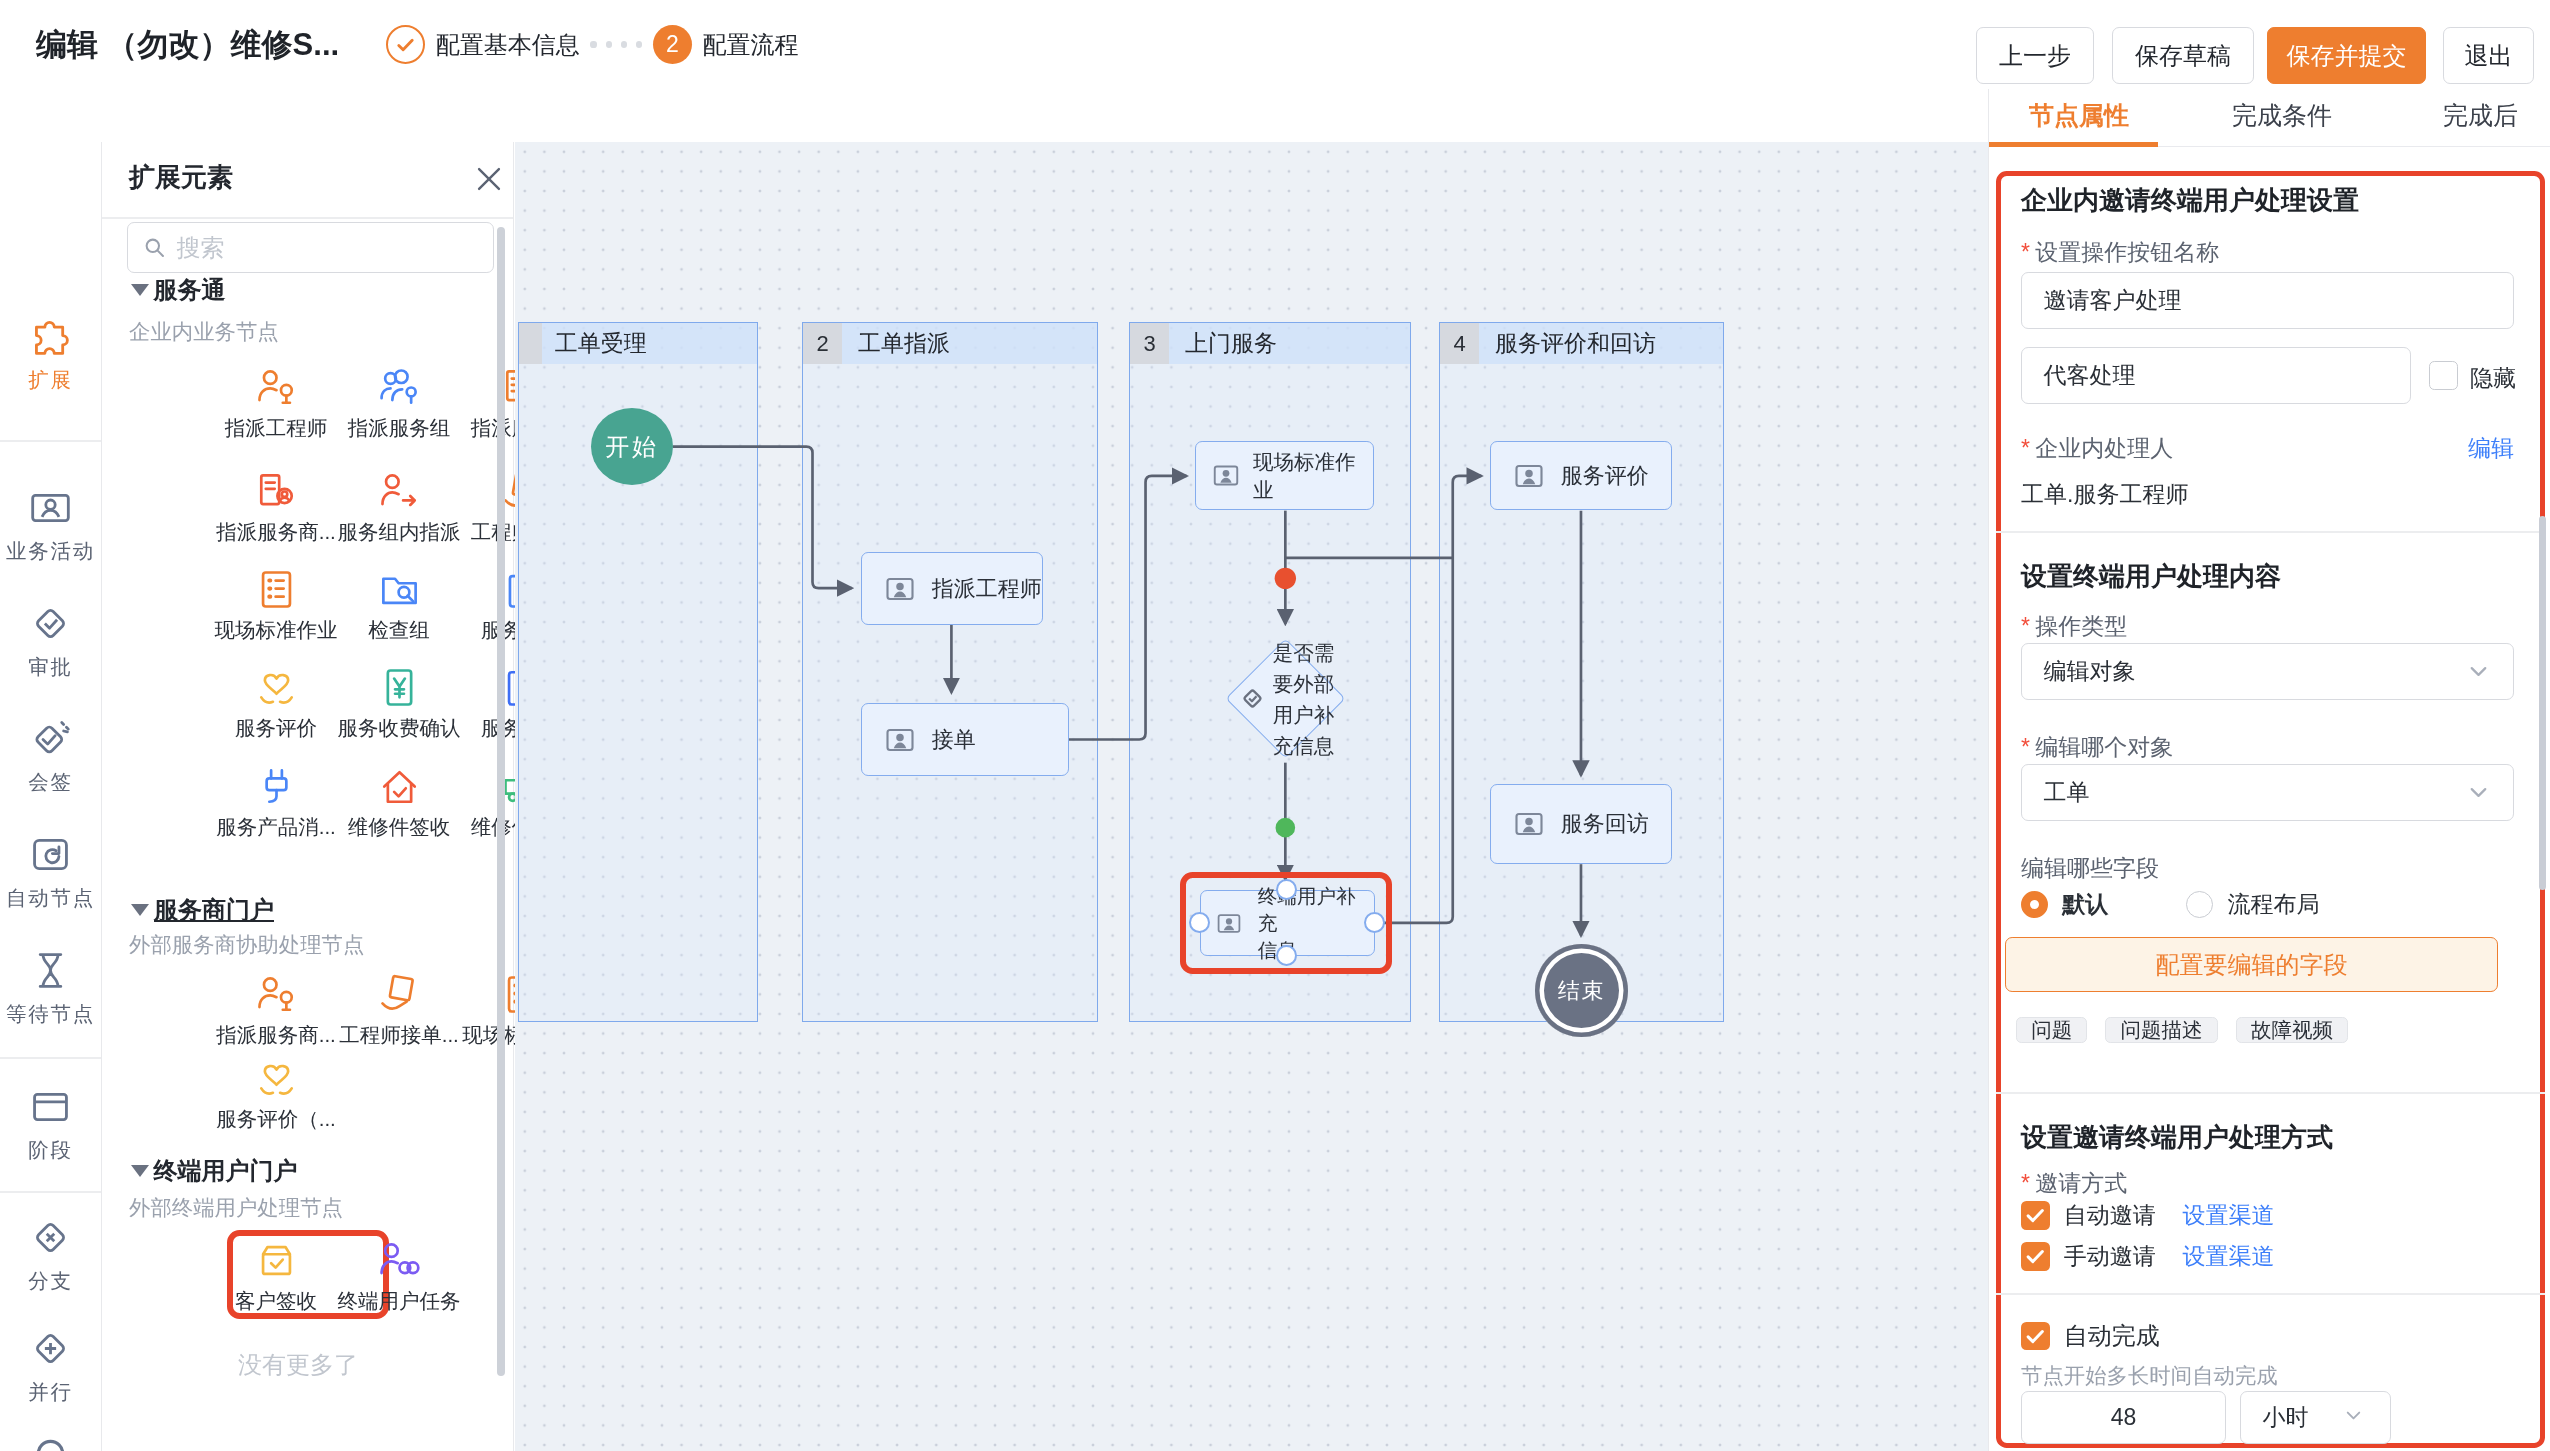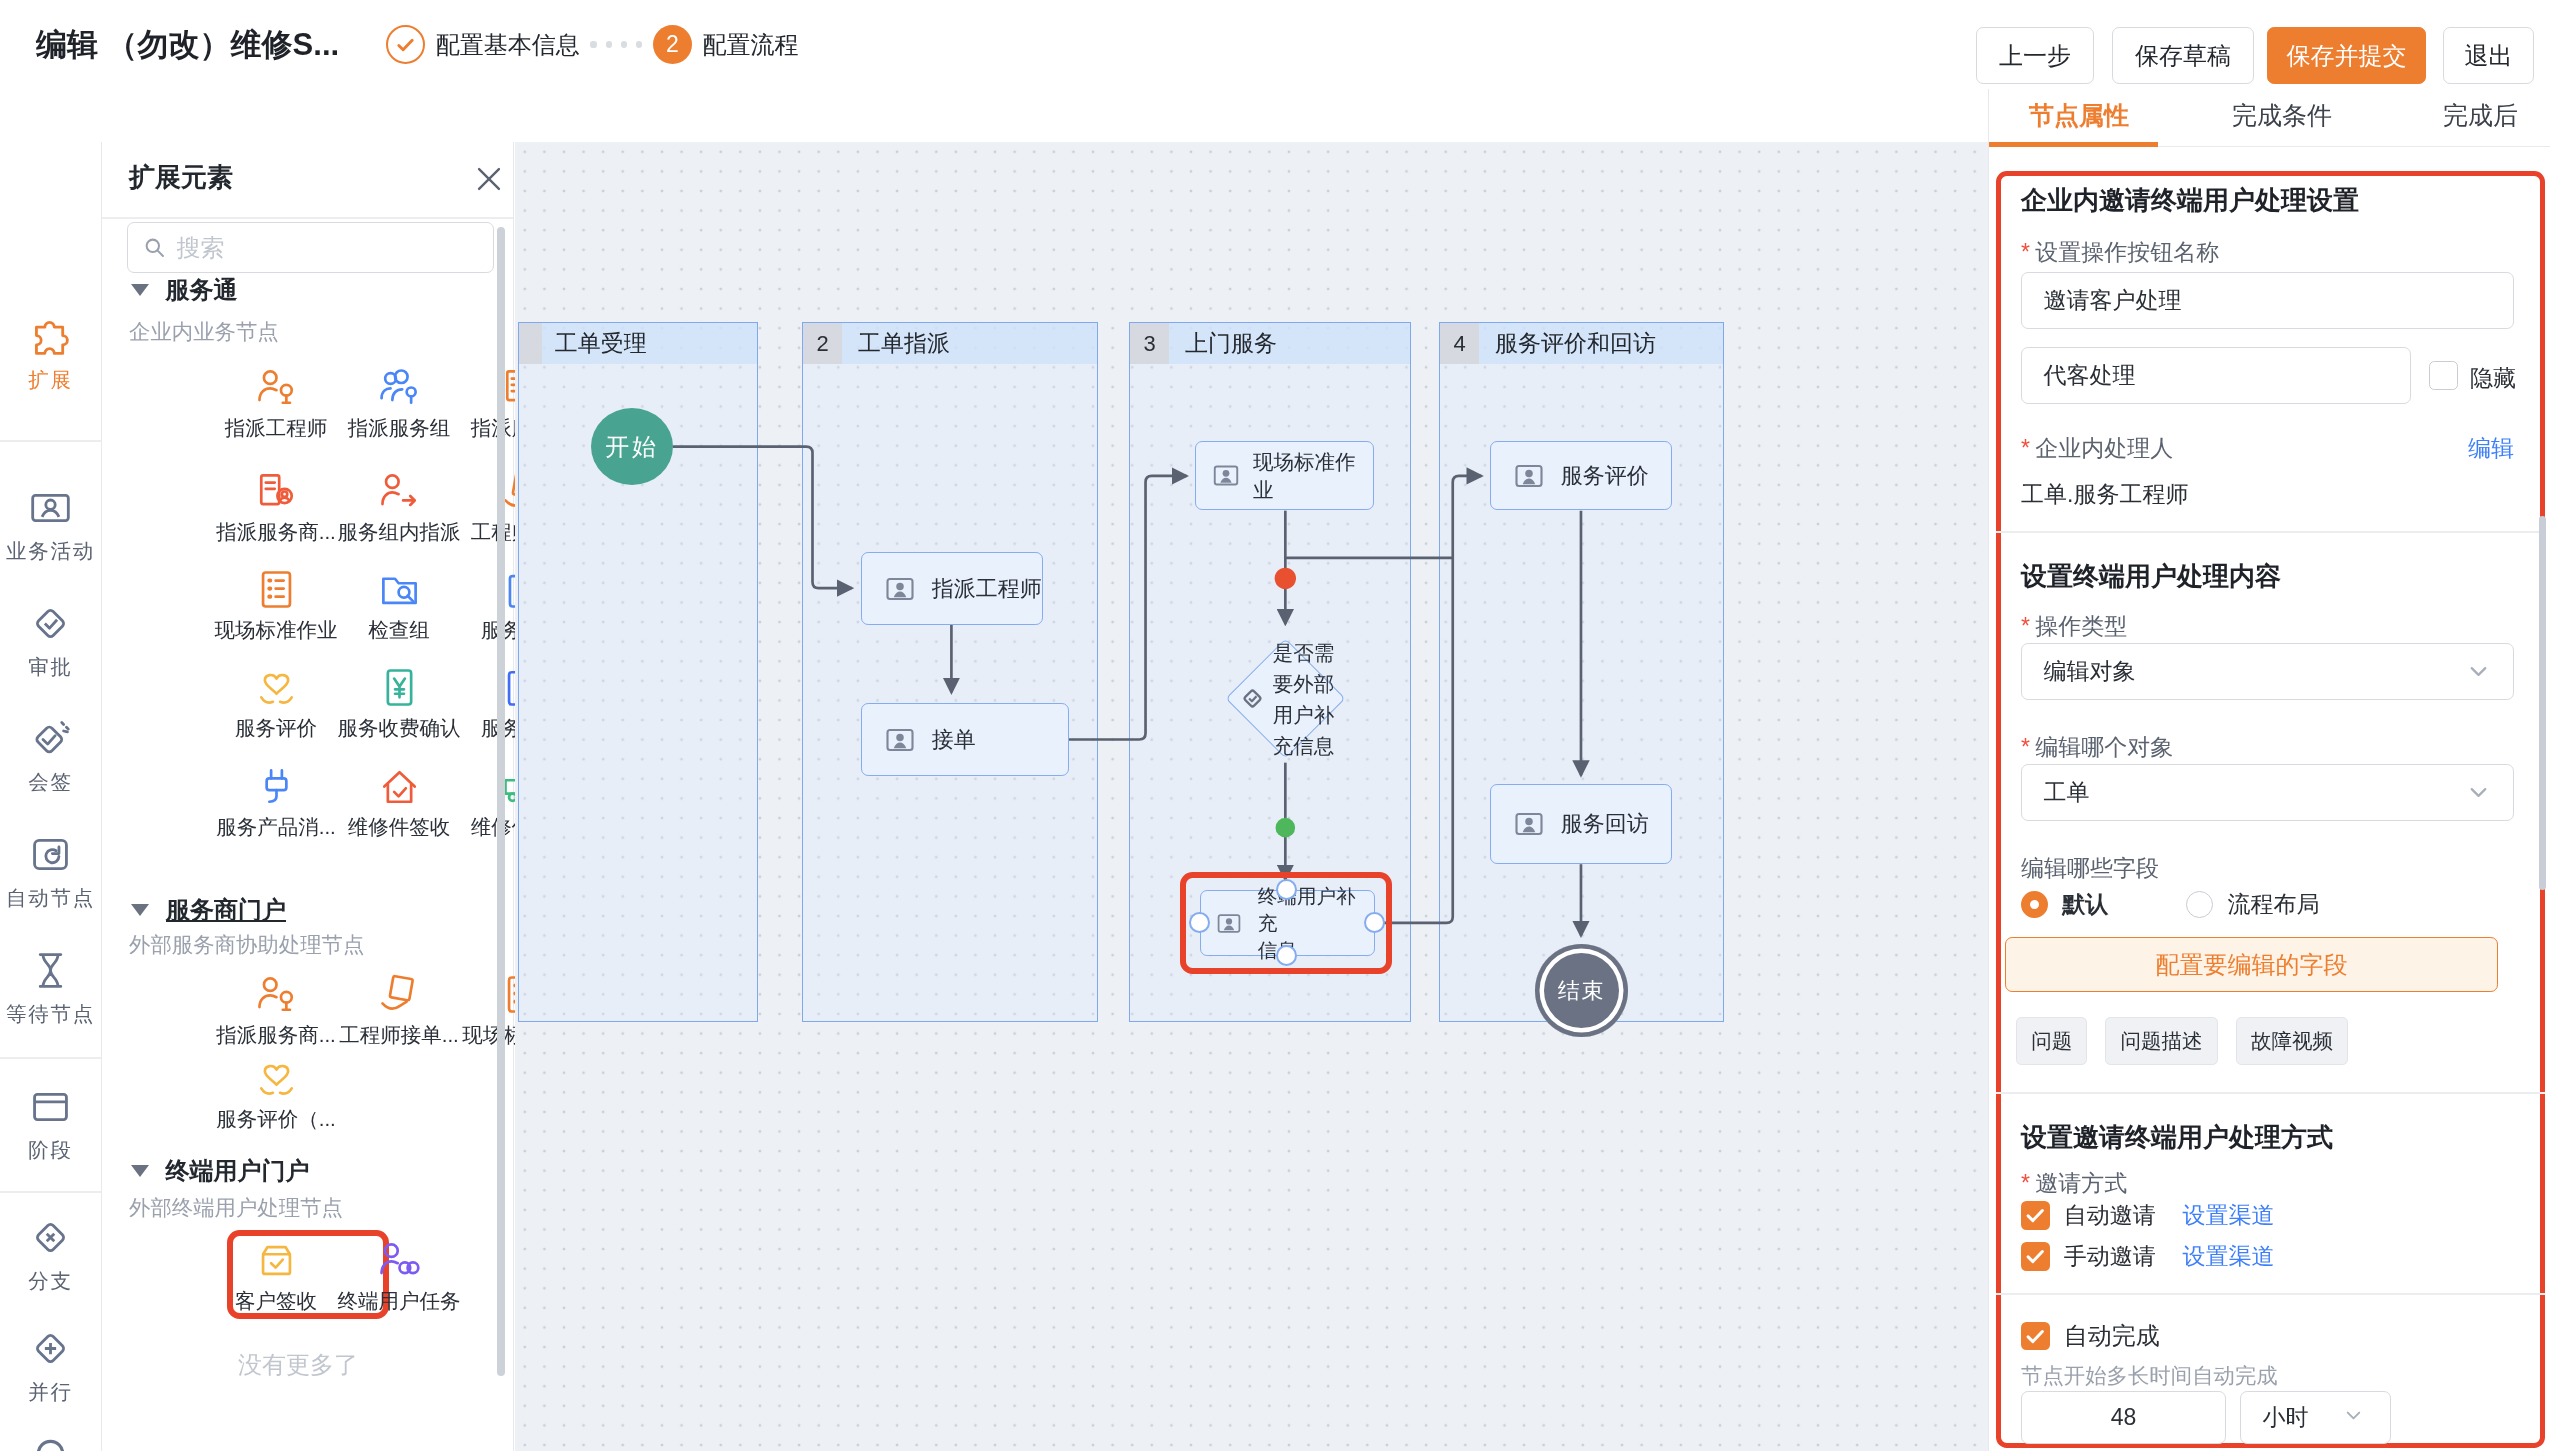--- a/index.html
+++ b/index.html
@@ -39,21 +39,21 @@
   .rail-item.active .rlb{color:var(--accent);}
   .rail-div{left:0;width:101px;height:1.8px;background:#ECEDEF;}
   
   .palette{left:102px;top:142px;width:412px;height:1309px;background:#fff;border-right:1.8px solid #E8E9EC;box-sizing:border-box;}
   .pal-title{left:27px;top:18px;font-size:26px;font-weight:bold;color:#23272E;}
   .pal-close{left:370px;top:19.6px;width:34px;height:34px;color:#5B6373;}
   .pal-hdiv{left:0;top:75px;width:411px;height:1.8px;background:#ECEDEF;}
   .search{left:25px;top:80px;width:367px;height:51px;border:1.8px solid #D8DADF;border-radius:7.1px;box-sizing:border-box;
           display:flex;align-items:center;padding:0 12.5px;gap:9px;color:#B9BEC7;}
   .search .ph{font-size:24px;color:#C1C6CE;}
-  .sec-head{display:flex;align-items:center;gap:17px;}
+  .sec-head{display:flex;align-items:center;gap:5px;}
   .sec-tri{width:0;height:0;border-left:9.8px solid transparent;border-right:9.8px solid transparent;border-top:12.5px solid #6A7180;}
   .sec-title{font-size:24px;font-weight:bold;color:#23272E;}
   .sec-cap{font-size:21.4px;color:#9AA1AD;}
   .pitem{width:134px;text-align:center;}
   .pitem .picon{display:inline-block;width:43px;height:43px;}
   .pitem .plb{display:block;font-size:20.5px;color:#2B3038;margin-top:1.8px;white-space:nowrap;}
   .no-more{left:0;top:1207px;width:392px;text-align:center;font-size:24px;color:#C1C6CE;}
   .pal-scroll{left:395px;top:85px;width:8px;height:1149px;background:#CDD1D8;border-radius:4.5px;}
   .hl-red{box-sizing:border-box;border:6.2px solid var(--hl);border-radius:12.5px;}
   
@@ -90,21 +90,21 @@
   .idiv{height:1.8px;background:#ECEDEF;}
   .cbx{width:28.5px;height:28.5px;border-radius:5.3px;box-sizing:border-box;}
   .cbx.on{background:var(--accent);color:#fff;}
   .cbx.off{border:1.8px solid #C9CCD2;background:#fff;}
   .radio{width:27px;height:27px;border-radius:50%;box-sizing:border-box;}
   .radio.on{border:9px solid var(--accent);background:#fff;}
   .radio.off{border:1.8px solid #C9CCD2;background:#fff;}
   .obtn{box-sizing:border-box;border:1.8px solid var(--accent);background:#FDF3E6;color:var(--accent);
         border-radius:7.1px;display:flex;align-items:center;justify-content:center;font-size:24px;}
   .tag{box-sizing:border-box;background:#F0F1F4;border:0.9px solid #E2E4E8;border-radius:5.3px;
-       font-size:20.5px;color:#2B3038;display:flex;align-items:center;justify-content:center;padding:0 14.2px;height:48px;}
+       font-size:20.5px;color:#2B3038;display:flex;align-items:center;justify-content:center;padding:0 14.2px;height:26px;}
   .ins-scroll{left:550px;top:427px;width:7.1px;height:374px;background:#C9CDD5;border-radius:3.6px;}
   .row{display:flex;align-items:center;}
 </style>
 </head>
 <body>
 
 <div class="abs topbar">
   <div class="abs page-title">编辑 （勿改）维修S...</div>
 
   <div class="abs step" style="left:386px;">

